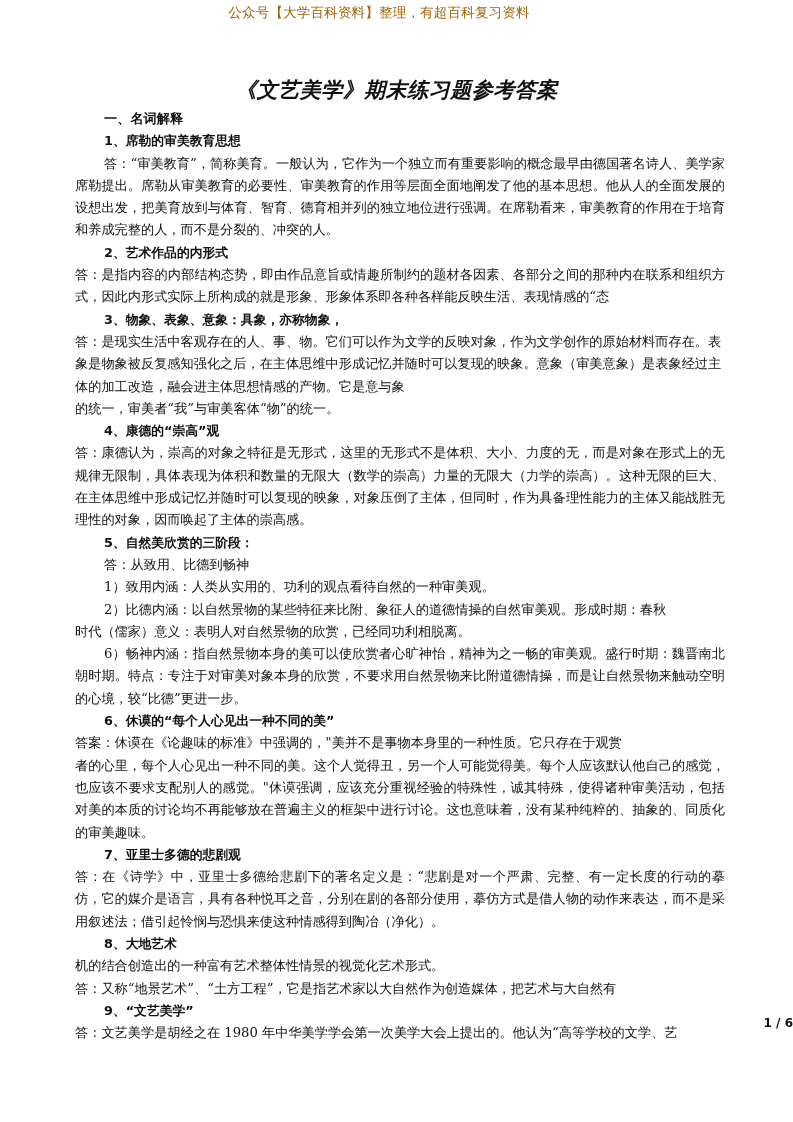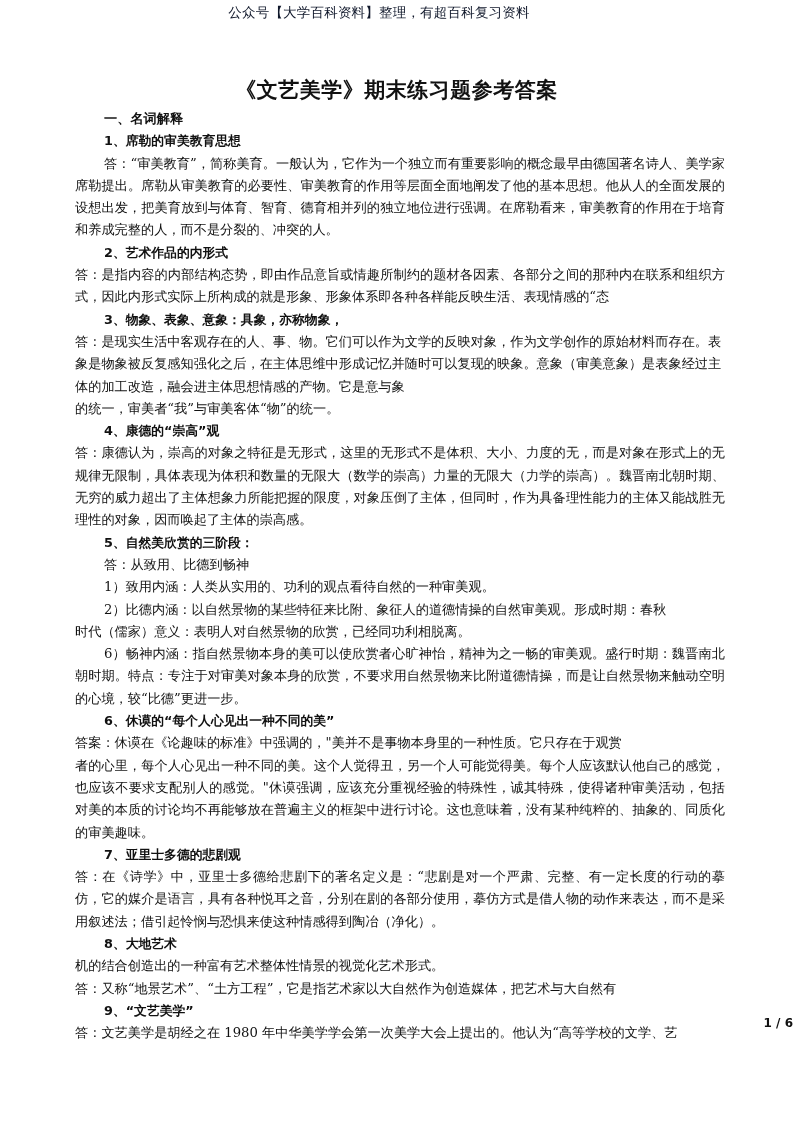--- a/index.html
+++ b/index.html
@@ -3,25 +3,25 @@
 <meta charset="utf-8">
 <style>
   html, body { margin: 0; padding: 0; background: #ffffff; }
   body {
     width: 793px; height: 1122px; position: relative; overflow: hidden;
     font-family: "DejaVu Serif", "Liberation Serif", serif;
     color: #111;
   }
   .page-header {
     position: absolute; top: 4px; left: 0; width: 758px; text-align: center;
-    font-size: 13.5px; color: #0f172a; letter-spacing: 0.2px;
+    font-size: 13.5px; color: #a16207; letter-spacing: 0.2px;
   }
   .doc-title {
     position: absolute; top: 76px; left: 0; width: 793px; text-align: center;
-    font-size: 21px; font-weight: bold; letter-spacing: 0.5px;
+    font-size: 21px; font-weight: bold; letter-spacing: 0.5px; font-style: italic;
   }
   .content {
     position: absolute; top: 108px; left: 75px; width: 650px;
     font-size: 13.2px; line-height: 22.3px;
   }
   .section-title { font-weight: bold; padding-left: 29px; margin: 0; font-size: 13.2px; }
   .item-title { font-weight: bold; padding-left: 29px; margin: 0; font-family: "DejaVu Sans", "Liberation Sans", sans-serif; font-size: 12.8px; }
   p { margin: 0; text-align: justify; }
   .indent { text-indent: 29px; }
   .page-number {
@@ -42,21 +42,21 @@
   <p class="indent">答：“审美教育”，简称美育。一般认为，它作为一个独立而有重要影响的概念最早由德国著名诗人、美学家席勒提出。席勒从审美教育的必要性、审美教育的作用等层面全面地阐发了他的基本思想。他从人的全面发展的设想出发，把美育放到与体育、智育、德育相并列的独立地位进行强调。在席勒看来，审美教育的作用在于培育和养成完整的人，而不是分裂的、冲突的人。</p>
 
   <div class="item-title">2、艺术作品的内形式</div>
   <p>答：是指内容的内部结构态势，即由作品意旨或情趣所制约的题材各因素、各部分之间的那种内在联系和组织方式，因此内形式实际上所构成的就是形象、形象体系即各种各样能反映生活、表现情感的“态</p>
 
   <div class="item-title">3、物象、表象、意象：具象，亦称物象，</div>
   <p style="text-align:left;">答：是现实生活中客观存在的人、事、物。它们可以作为文学的反映对象，作为文学创作的原始材料而存在。表象是物象被反复感知强化之后，在主体思维中形成记忆并随时可以复现的映象。意象（审美意象）是表象经过主体的加工改造，融会进主体思想情感的产物。它是意与象</p>
   <p>的统一，审美者“我”与审美客体“物”的统一。</p>
 
   <div class="item-title">4、康德的“崇高”观</div>
-  <p>答：康德认为，崇高的对象之特征是无形式，这里的无形式不是体积、大小、力度的无，而是对象在形式上的无规律无限制，具体表现为体积和数量的无限大（数学的崇高）力量的无限大（力学的崇高）。魏晋南北朝时期、无穷的威力超出了主体想象力所能把握的限度，对象压倒了主体，但同时，作为具备理性能力的主体又能战胜无理性的对象，因而唤起了主体的崇高感。</p>
+  <p>答：康德认为，崇高的对象之特征是无形式，这里的无形式不是体积、大小、力度的无，而是对象在形式上的无规律无限制，具体表现为体积和数量的无限大（数学的崇高）力量的无限大（力学的崇高）。这种无限的巨大、在主体思维中形成记忆并随时可以复现的映象，对象压倒了主体，但同时，作为具备理性能力的主体又能战胜无理性的对象，因而唤起了主体的崇高感。</p>
 
   <div class="item-title">5、自然美欣赏的三阶段：</div>
   <p class="indent">答：从致用、比德到畅神</p>
   <p class="indent">1）致用内涵：人类从实用的、功利的观点看待自然的一种审美观。</p>
   <p class="indent">2）比德内涵：以自然景物的某些特征来比附、象征人的道德情操的自然审美观。形成时期：春秋</p>
   <p>时代（儒家）意义：表明人对自然景物的欣赏，已经同功利相脱离。</p>
   <p class="indent">6）畅神内涵：指自然景物本身的美可以使欣赏者心旷神怡，精神为之一畅的审美观。盛行时期：魏晋南北朝时期。特点：专注于对审美对象本身的欣赏，不要求用自然景物来比附道德情操，而是让自然景物来触动空明的心境，较“比德”更进一步。</p>
 
   <div class="item-title">6、休谟的“每个人心见出一种不同的美”</div>
   <p>答案：休谟在《论趣味的标准》中强调的，"美并不是事物本身里的一种性质。它只存在于观赏</p>

